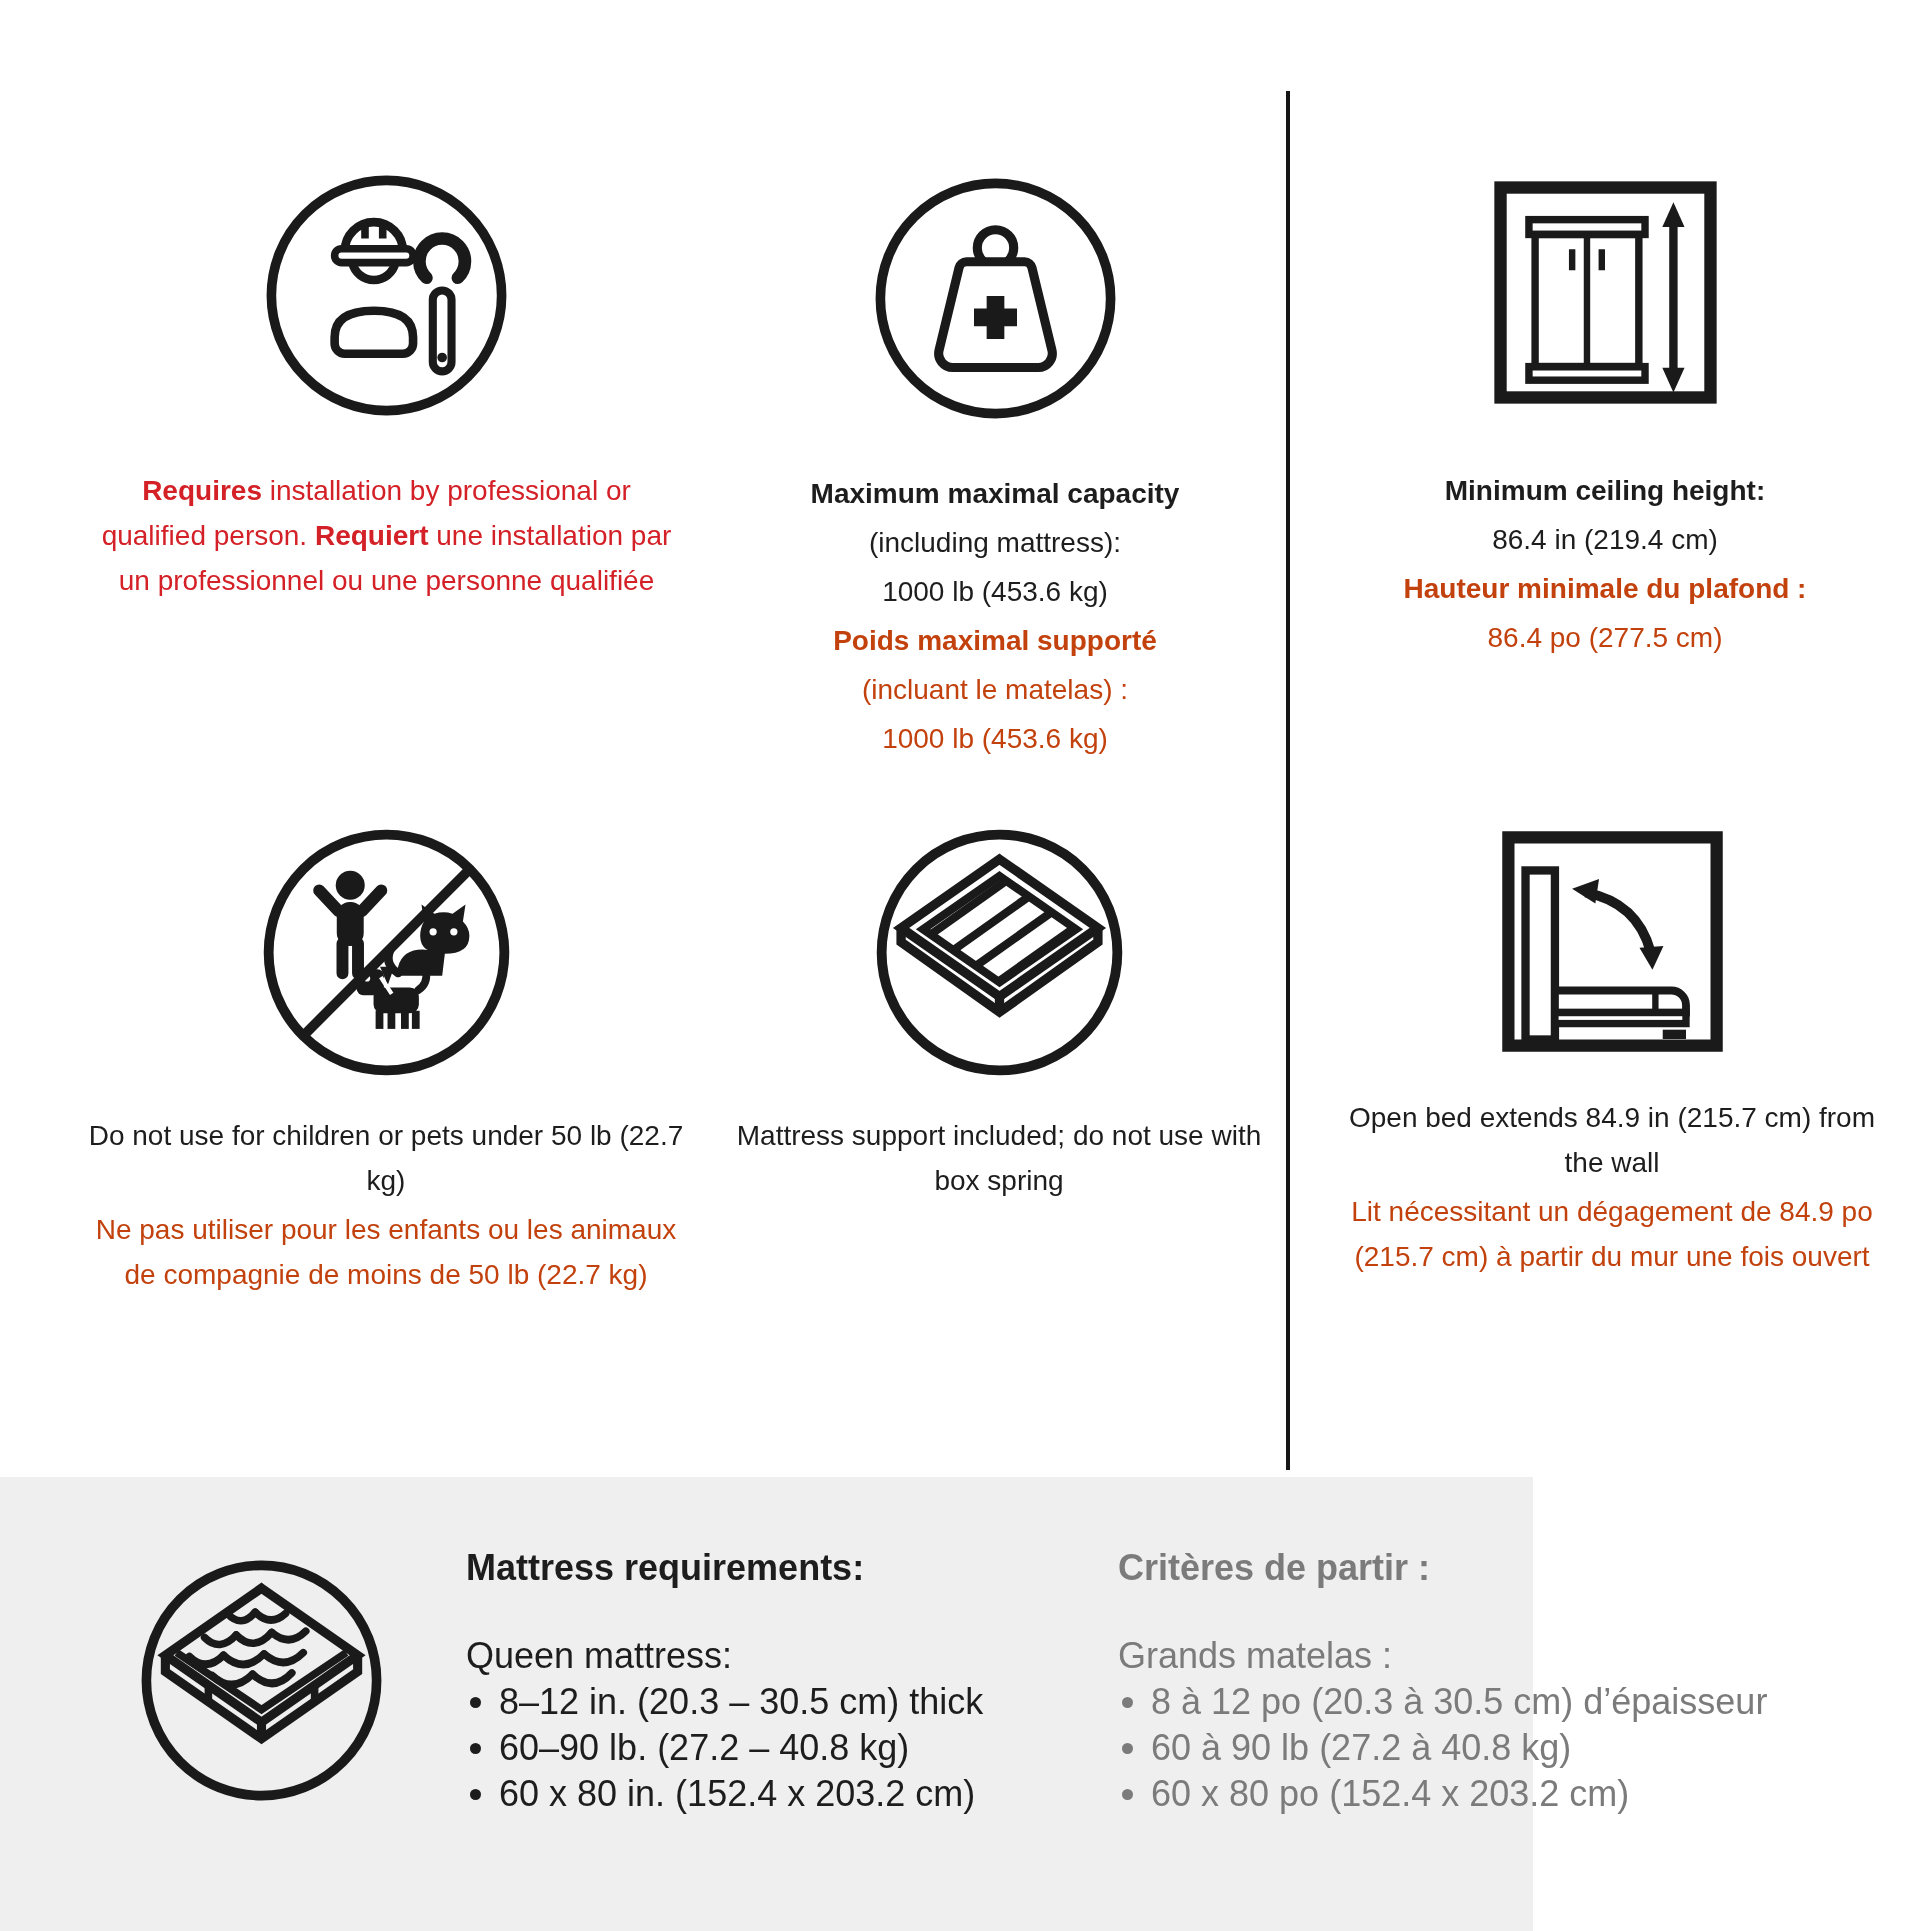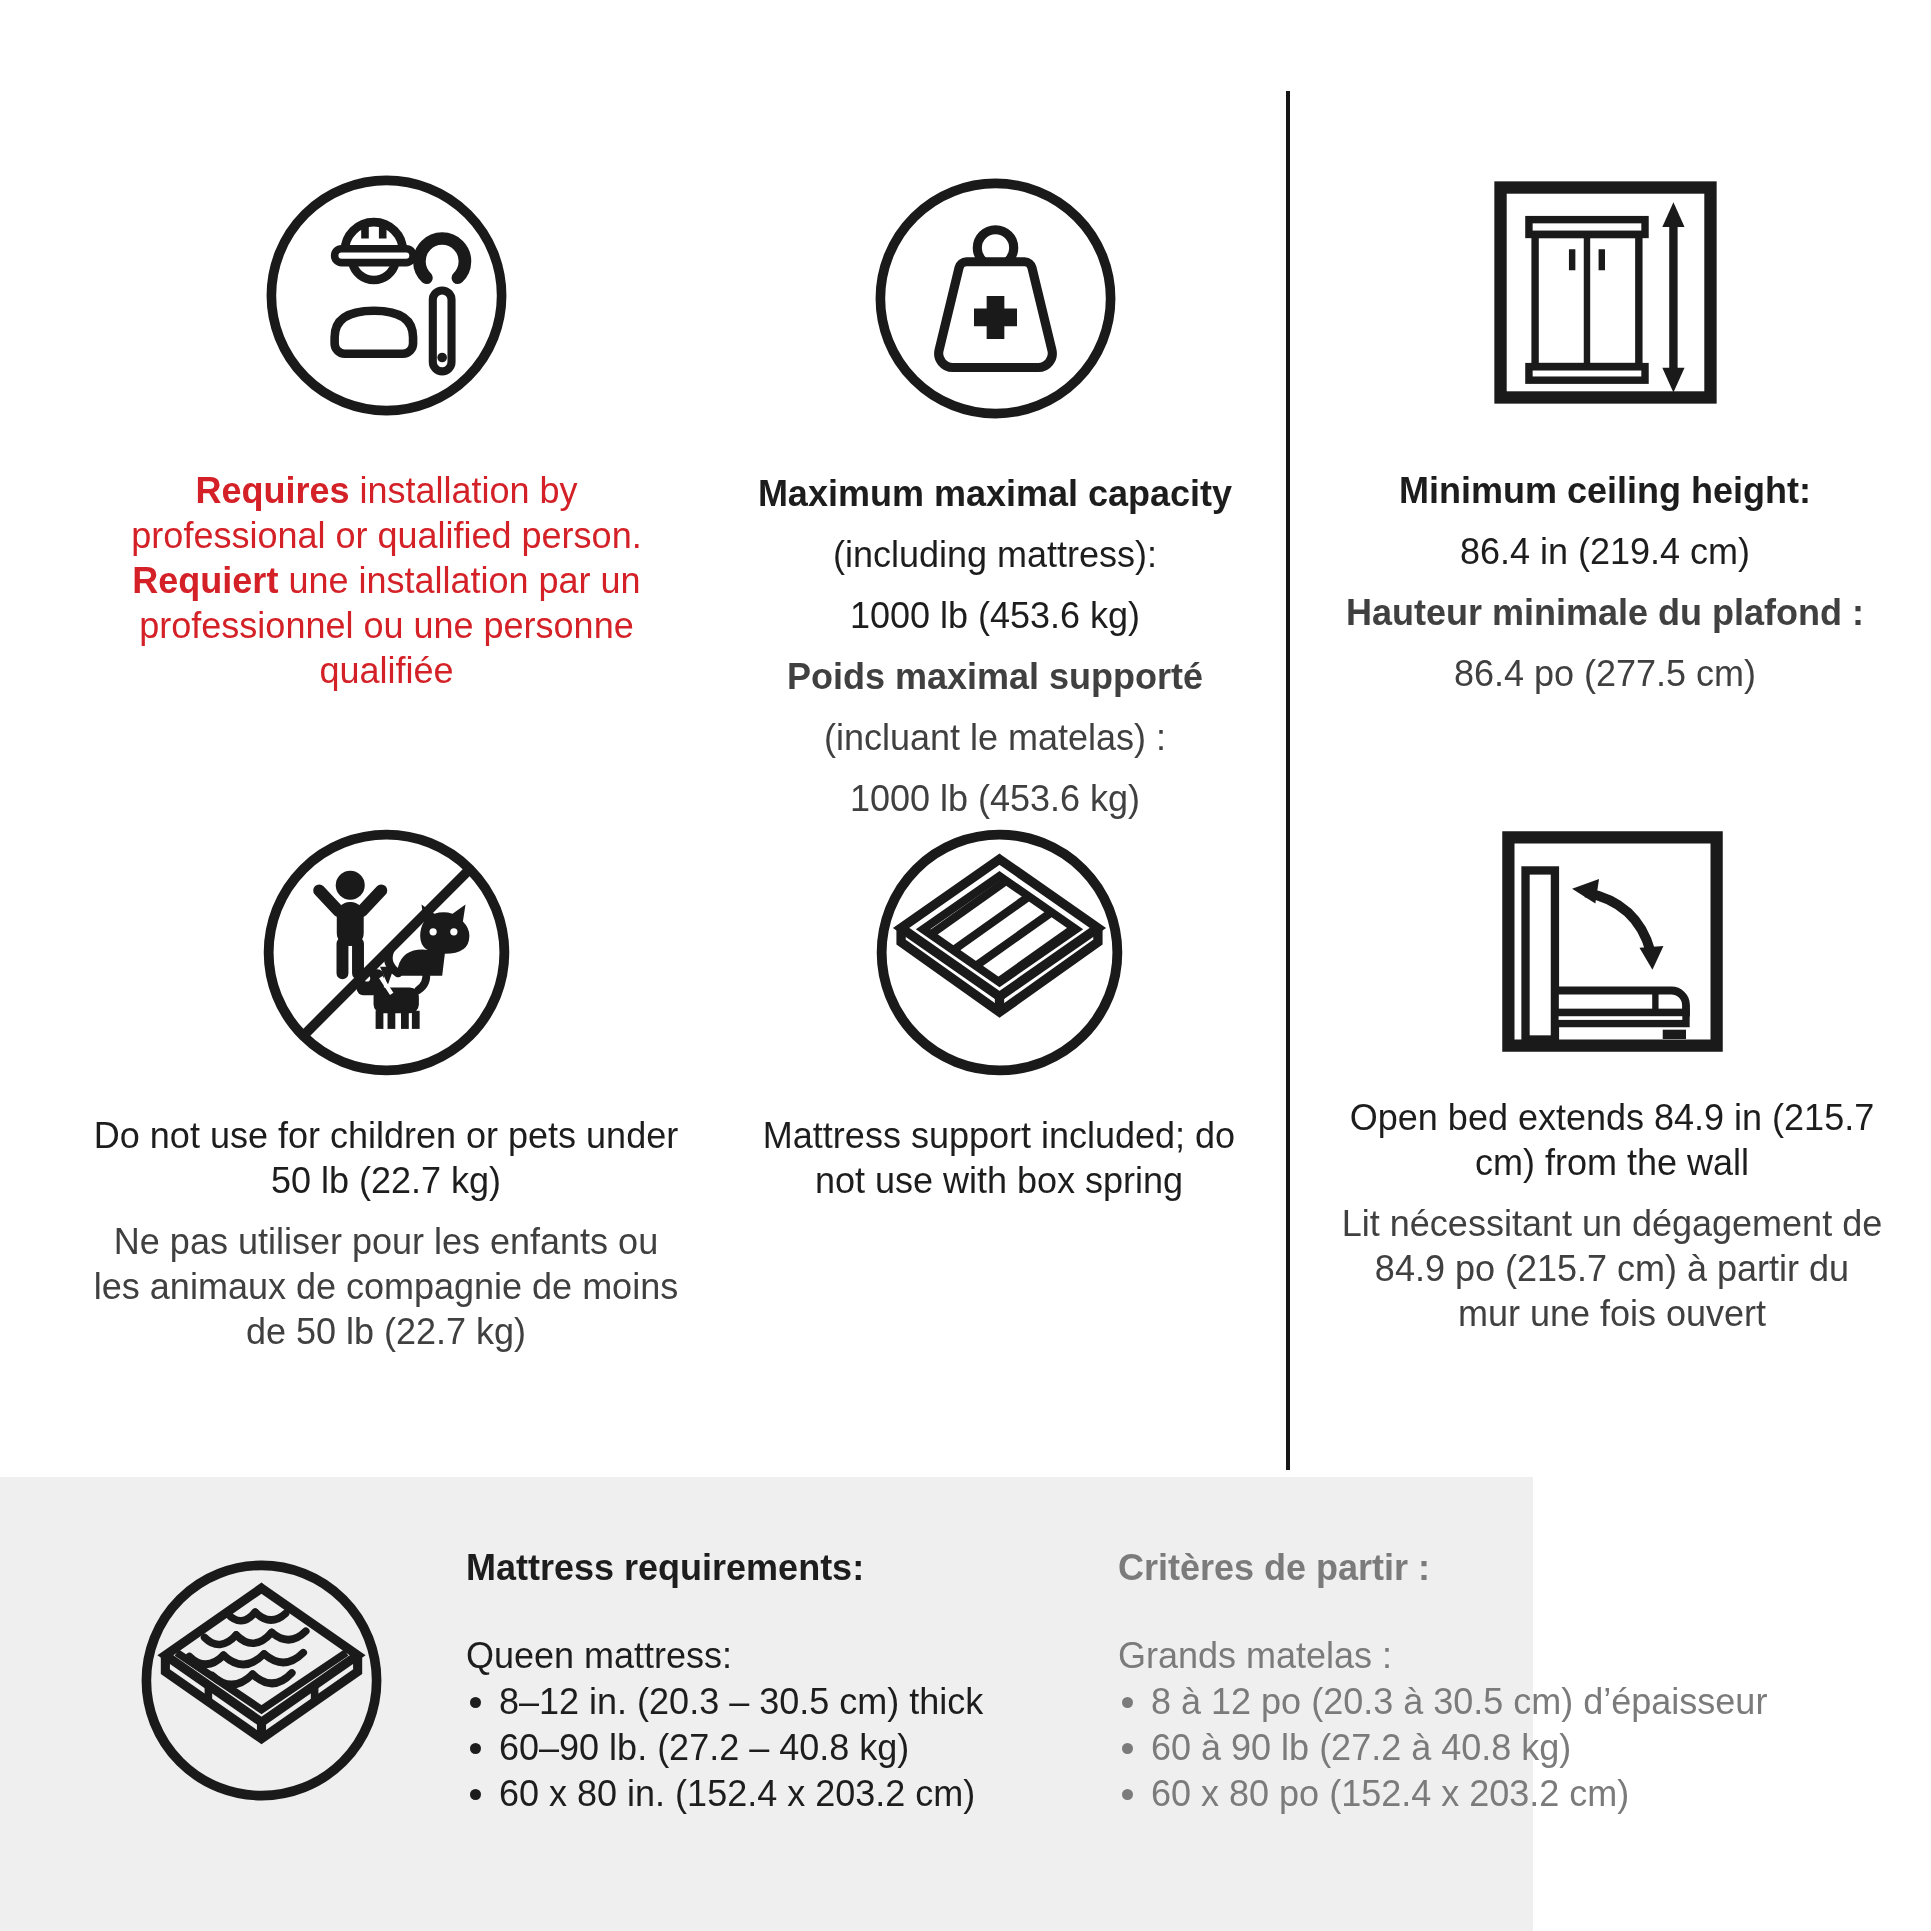--- a/index.html
+++ b/index.html
@@ -4,23 +4,23 @@
 <style>
   html,body{margin:0;padding:0;}
   body{
     width:1931px;height:1931px;position:relative;background:#ffffff;
     font-family:"Liberation Sans",sans-serif;color:#1d1d1d;overflow:hidden;
   }
   .card{position:absolute;text-align:center;}
   .icon{display:block;margin:0 auto;}
   .txt-wrap{margin-top:46px;}
   .row2 .txt-wrap{margin-top:31px;}
-  .txt{font-size:36px;line-height:45px;margin:16px;}
+  .txt{font-size:28px;line-height:45px;margin:4px;}
   .black{color:#1d1d1d;}
-  .gray{color:#404040;}
+  .gray{color:#c2410c;}
   .red{color:#d42127;}
   strong{font-weight:700;}
   .divider{position:absolute;left:1286px;top:91px;width:3.9px;height:1379px;background:#161616;}
   .band{position:absolute;left:0;top:1477px;width:1533px;height:454px;background:#efefef;}
   .band .icon{position:absolute;left:135px;top:77px;}
   .block{position:absolute;top:68px;font-size:36px;line-height:46px;}
   .block-en{left:466px;width:676px;color:#1d1d1d;}
   .block-fr{left:1118px;width:792px;color:#7b7b7b;}
   .b-title{font-weight:700;margin:0 0 42px 0;}
   .b-sub{margin:0;}

